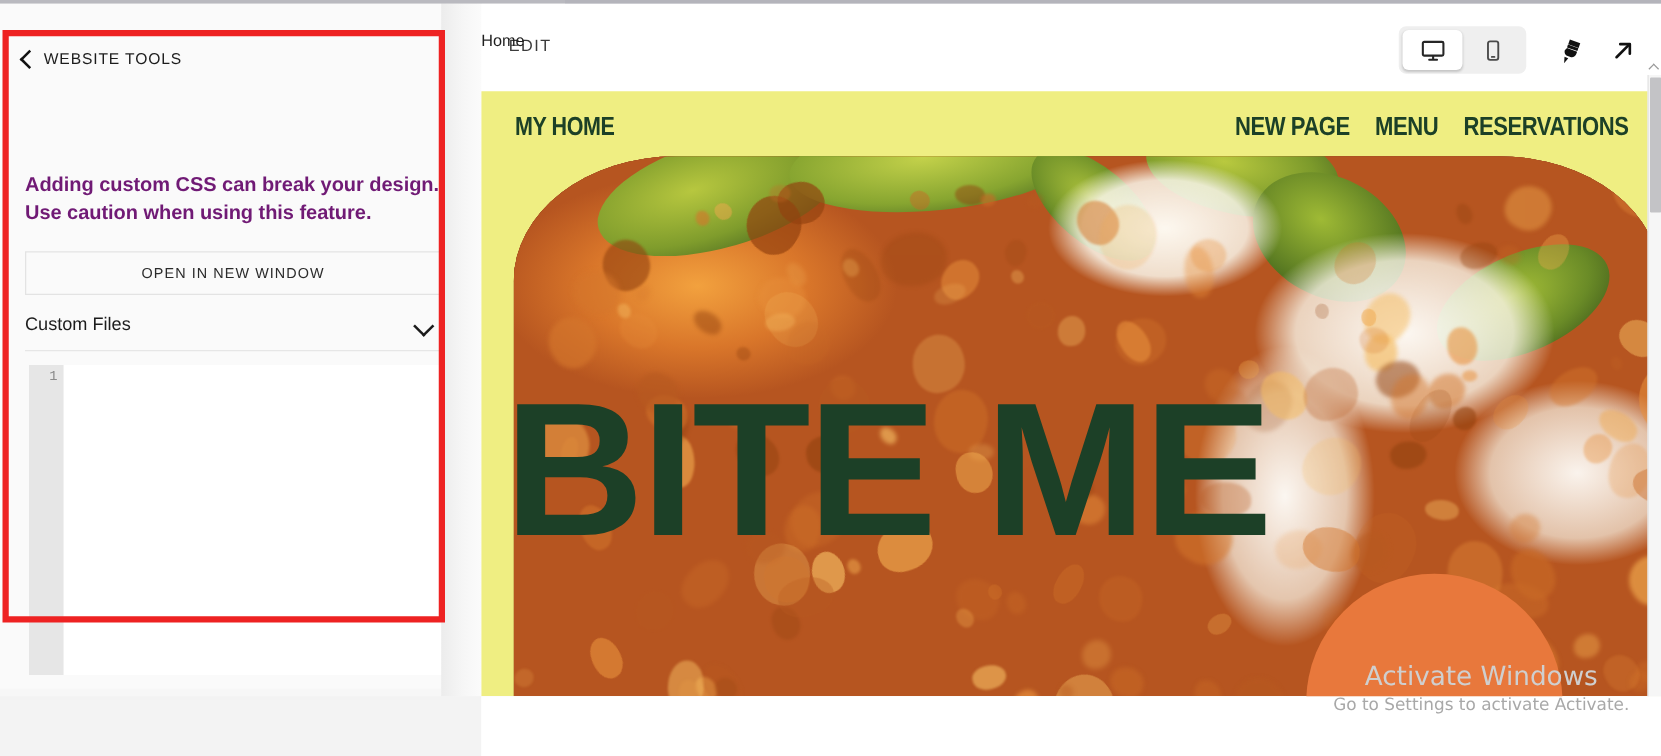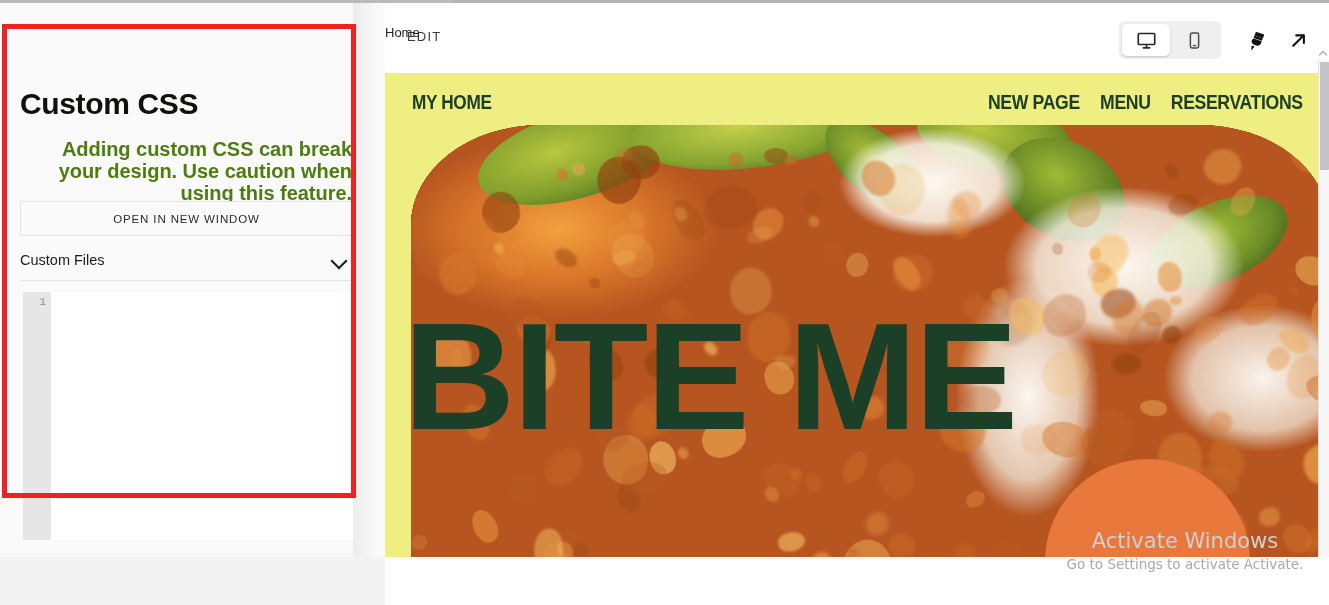--- a/index.html
+++ b/index.html
@@ -28,21 +28,21 @@
     transform:rotate(45deg);
   }
   .back-label{font-size:12.5px;letter-spacing:.055em;color:#1c1c1c;font-weight:400;}
 
   .panel-title{
     position:absolute;left:20px;top:84px;width:320px;
     font-size:30px;line-height:34px;font-weight:700;color:#12100e;letter-spacing:-.012em;
   }
   .panel-desc{
     position:absolute;left:20px;top:135px;width:332px;
-    font-size:20px;line-height:22px;color:#4d7c0f;font-weight:700;letter-spacing:-.002em;text-align:right;
+    font-size:16px;line-height:22px;color:#701a75;font-weight:700;letter-spacing:-.002em;
   }
 
   .open-btn{
     position:absolute;left:20px;top:198px;width:333px;height:35px;
     background:#fafafa;border:1px solid #e3e3e3;box-sizing:border-box;
     display:flex;align-items:center;justify-content:center;
     font-size:11.5px;letter-spacing:.075em;color:#2b2b2b;cursor:pointer;
   }
 
   .files-row{
@@ -206,22 +206,25 @@
 <body>
 
 <div id="root">
 
   <div class="top-hairline"></div>
   <div class="top-hairline right"></div>
 
   <div class="side-panel">
     <div class="panel-inner">
 
-
-      <div class="panel-title">Custom CSS</div>
+      <div class="back-row">
+        <span class="chev-left"></span>
+        <span class="back-label">WEBSITE TOOLS</span>
+      </div>
+
 
       <div class="panel-desc">Adding custom CSS can break your design. Use caution when using this feature.</div>
 
       <div class="open-btn">OPEN IN NEW WINDOW</div>
 
       <div class="files-row">
         <span class="files-label">Custom Files</span>
         <span class="chev-down"></span>
       </div>
       <div class="files-divider"></div>

